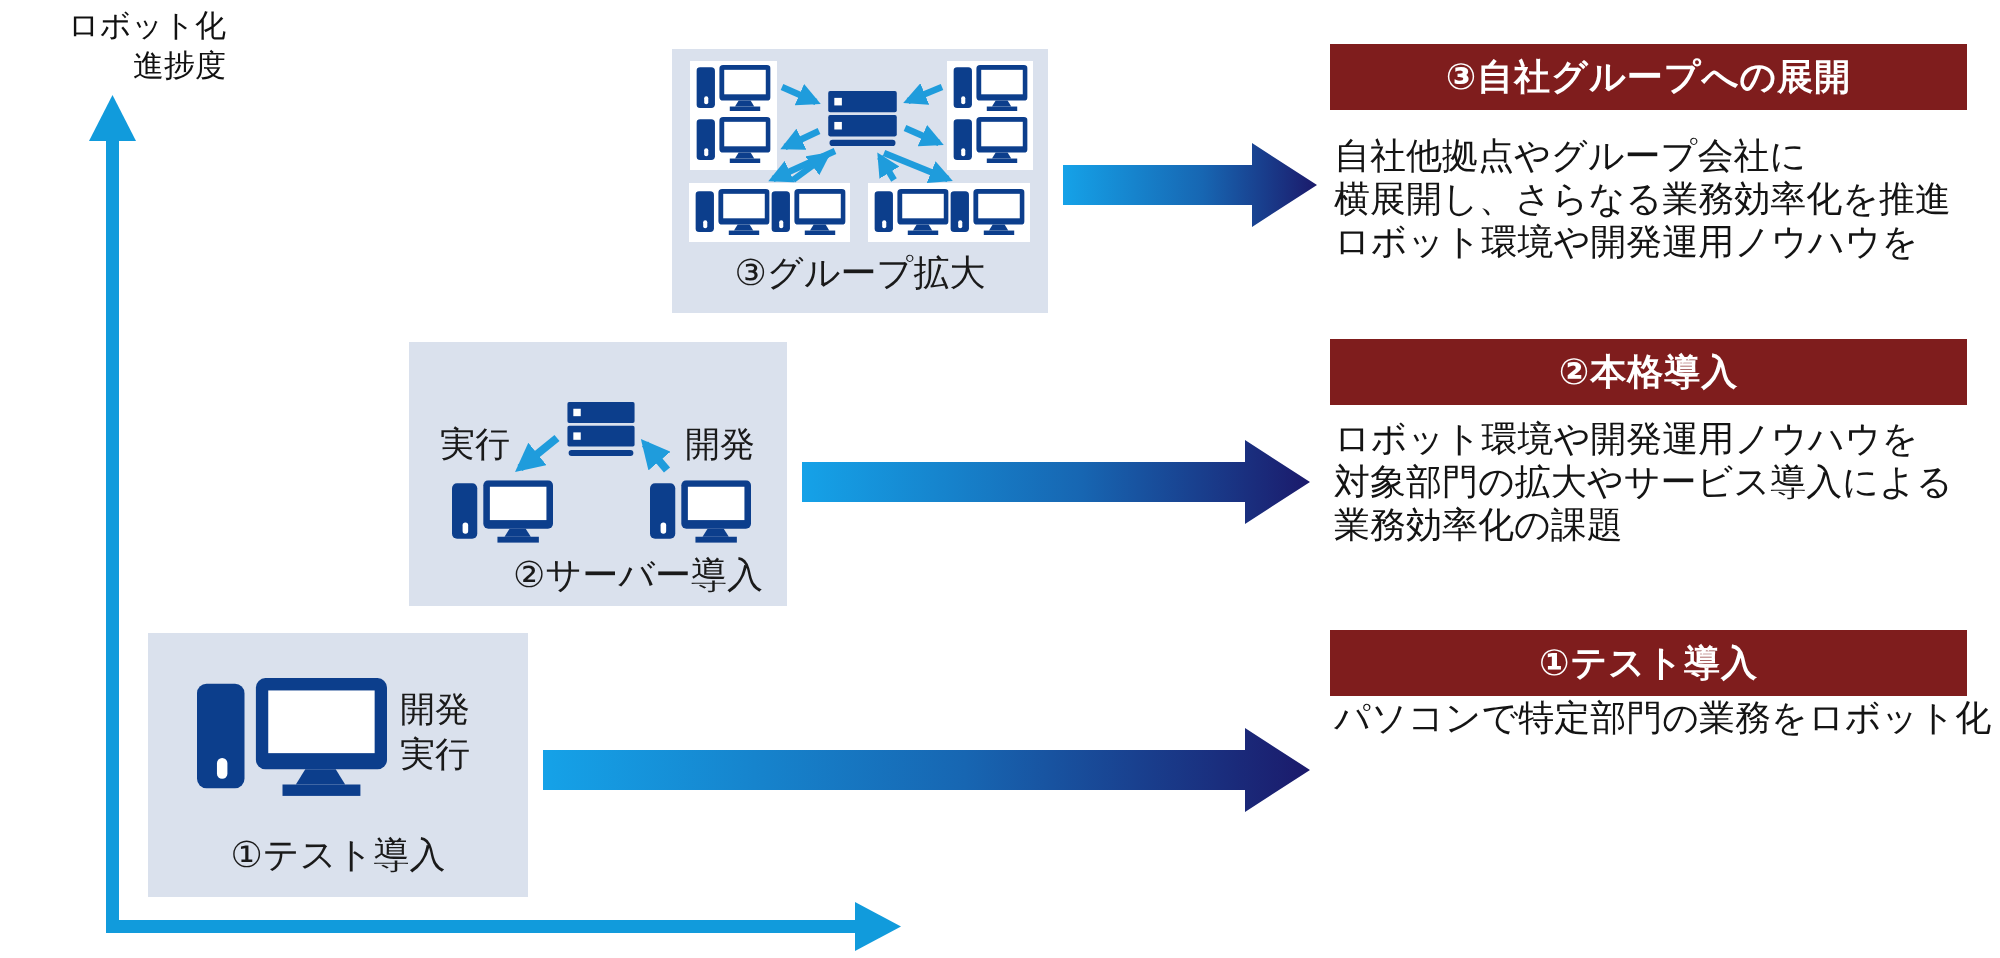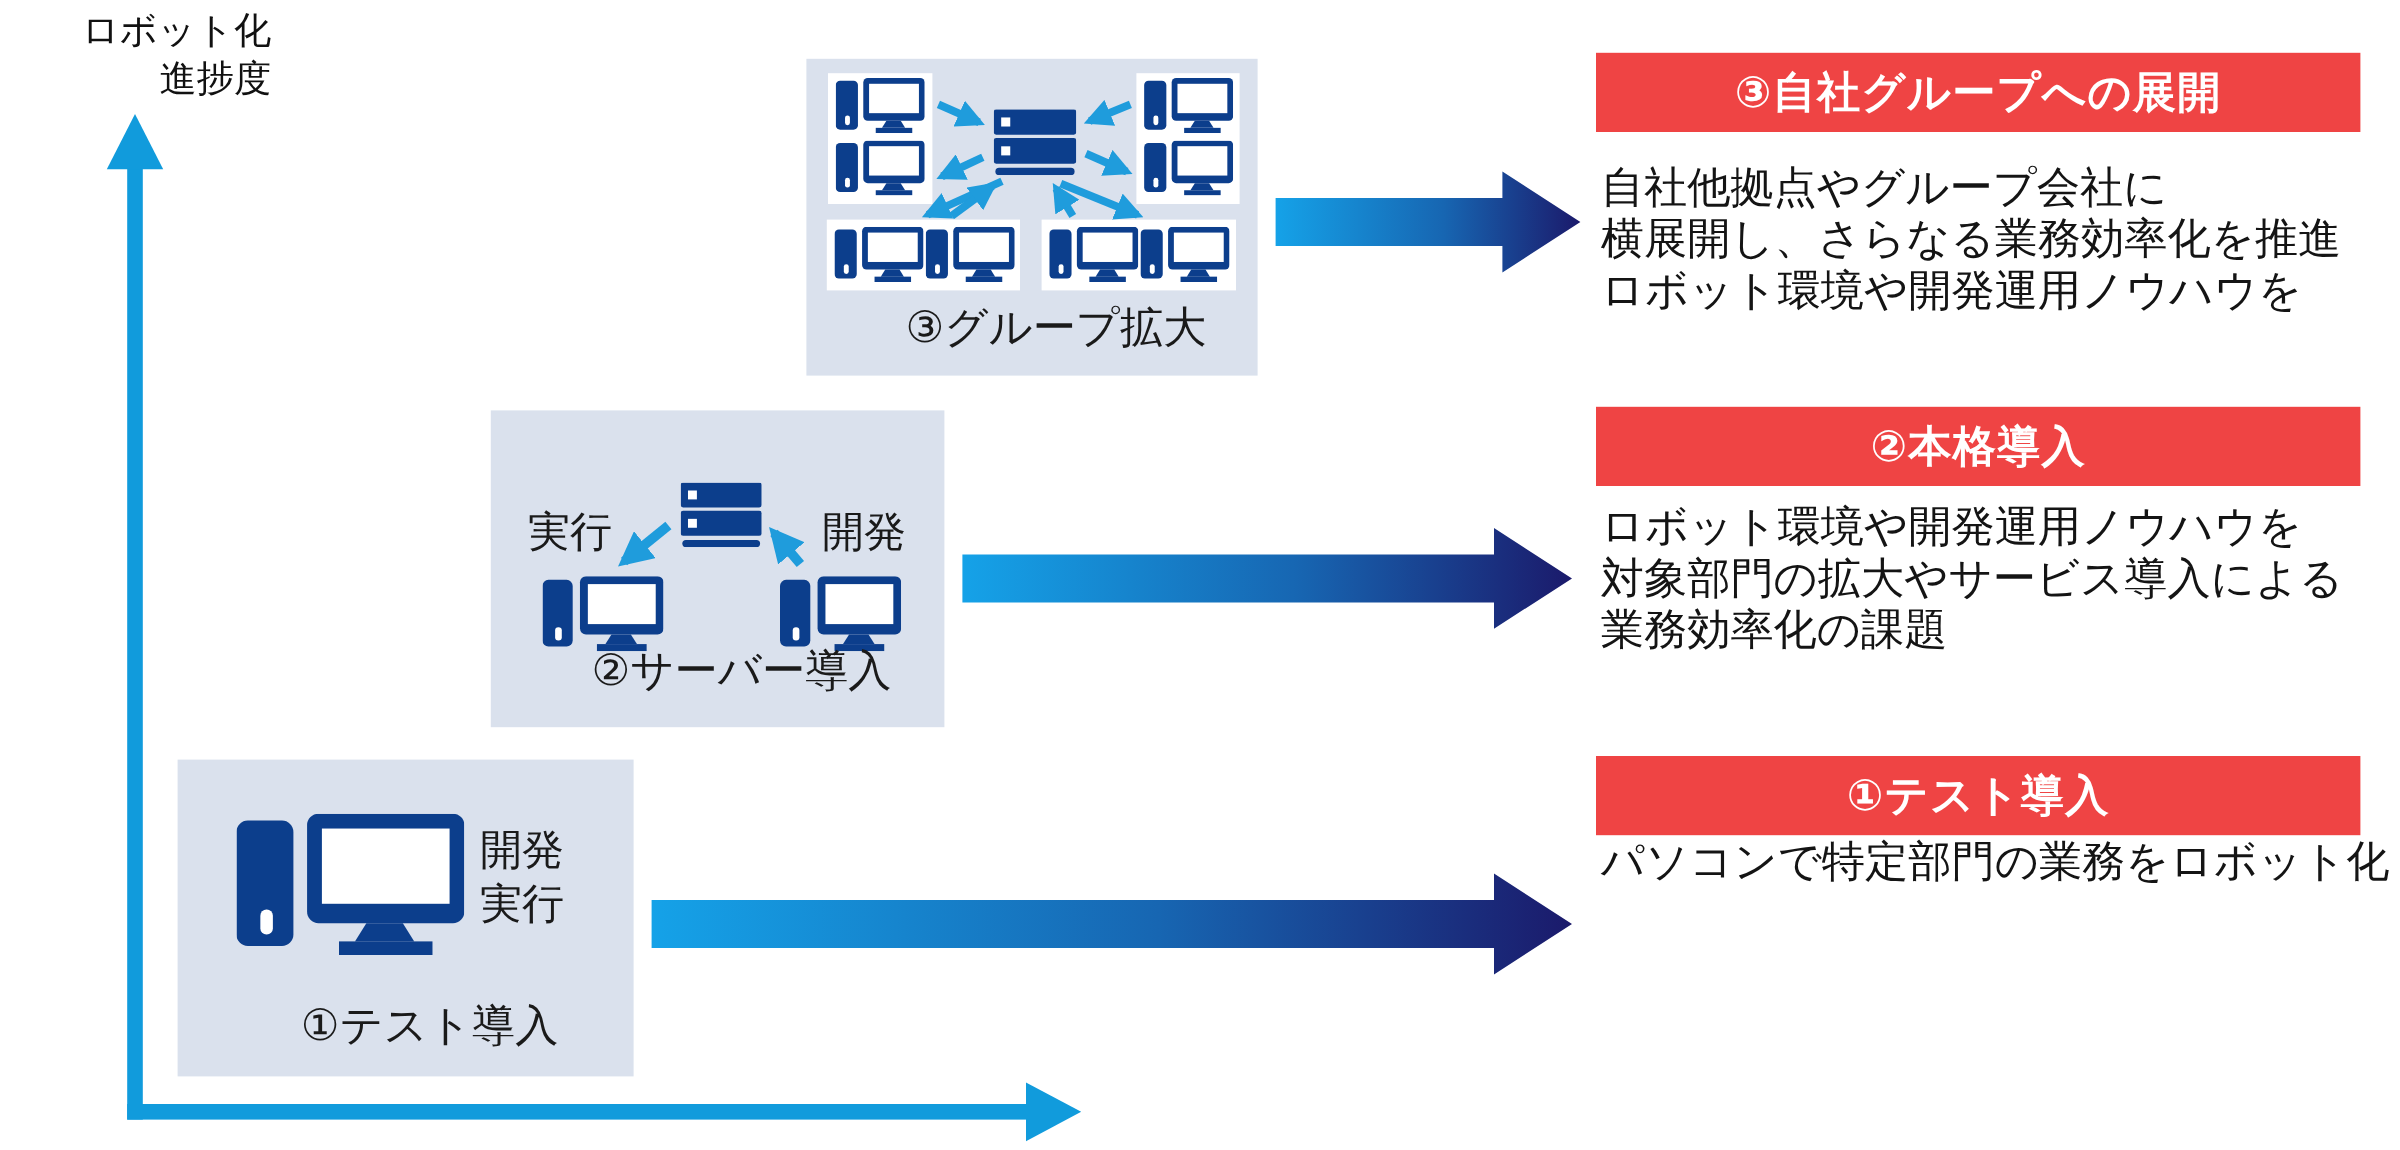--- a/index.html
+++ b/index.html
@@ -11,29 +11,29 @@
   .yaxis-label{
     position:absolute;left:6px;top:6px;width:220px;text-align:right;
     font-size:31px;line-height:40px;color:#111;
   }
   .stage-box{position:absolute;background:#dae1ed;}
   .box1{left:148px;top:633px;width:380px;height:264px;}
   .box2{left:409px;top:342px;width:378px;height:264px;}
   .box3{left:672px;top:49px;width:376px;height:264px;}
   .box-label{
     position:absolute;left:0;width:100%;text-align:center;
-    font-size:36px;line-height:40px;color:#1a1a1a;padding-left:20px;
+    font-size:36px;line-height:40px;color:#1a1a1a;
   }
   .box2-title{position:absolute;left:0;top:12px;width:100%;text-align:center;font-size:34px;color:#1a1a1a;}
   .icon{position:absolute;color:#0c3e8c;}
   .panel{position:absolute;background:#ffffff;}
   .side-label{position:absolute;font-size:35px;line-height:45px;color:#1a1a1a;}
   .devrun{position:absolute;left:252px;top:53px;font-size:35px;line-height:45px;color:#1a1a1a;}
   .hbar{
-    position:absolute;left:1330px;width:637px;height:66px;background:#ef4444;
+    position:absolute;left:1330px;width:637px;height:66px;background:#7f1d1d;
     display:flex;align-items:center;justify-content:center;
   }
   .hbar-text{color:#ffffff;font-size:36px;font-weight:600;letter-spacing:1px;}
   .desc{position:absolute;left:1334px;font-size:36px;line-height:43px;color:#141414;}
   .hbar1{top:630px;}  .desc1{top:696px;}
   .hbar2{top:339px;}  .desc2{top:417px;}
   .hbar3{top:44px;}   .desc3{top:134px;}
   .hidden-defs{position:absolute;width:0;height:0;overflow:hidden;}
 </style>
 </head>
@@ -119,21 +119,21 @@
       <defs>
         <marker id="ah2" markerWidth="3.6" markerHeight="3.6" refX="2.8" refY="1.8" orient="auto">
           <polygon points="0,0 3.6,1.8 0,3.6" fill="#1f9cdc"></polygon>
         </marker>
       </defs>
       <g stroke="#1f9cdc" stroke-width="8" fill="none">
         <line x1="148" y1="96" x2="111" y2="126" marker-end="url(#ah2)"></line>
         <line x1="258" y1="128" x2="236" y2="102" marker-end="url(#ah2)"></line>
       </g>
     </svg>
-    <div class="box-label" style="top:197px;">②サーバー導入</div>
+    <div class="box-label" style="top:213px;margin-left:40px;">②サーバー導入</div>
   </div>
 
   <div class="stage-box box3">
     <div class="panel" style="left:18px;top:12px;width:87px;height:109px;"></div>
     <div class="panel" style="left:275px;top:12px;width:86px;height:109px;"></div>
     <div class="panel" style="left:17px;top:134px;width:161px;height:59px;"></div>
     <div class="panel" style="left:196px;top:134px;width:162px;height:59px;"></div>
 
     <svg class="icon" style="left:24px;top:16px;" width="75" height="46" viewBox="0 0 100 62">
         <use href="#pc"></use>

